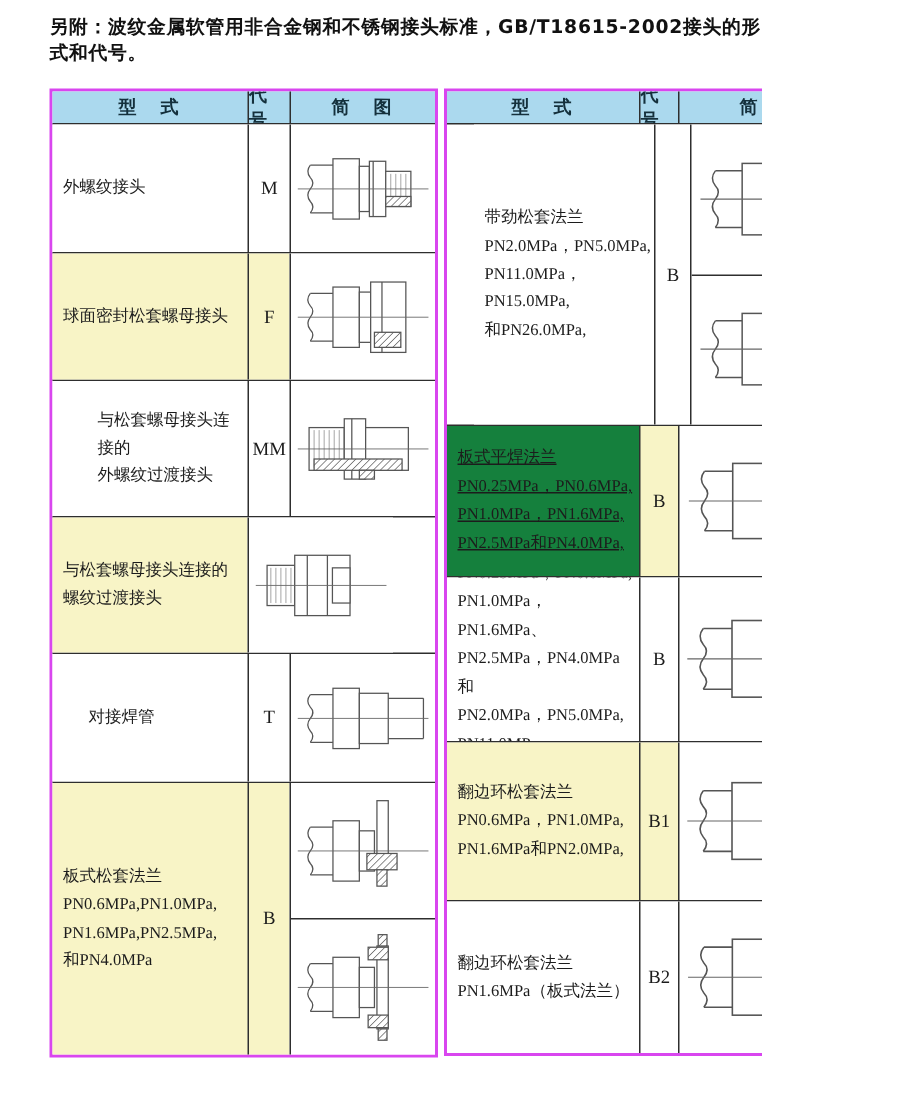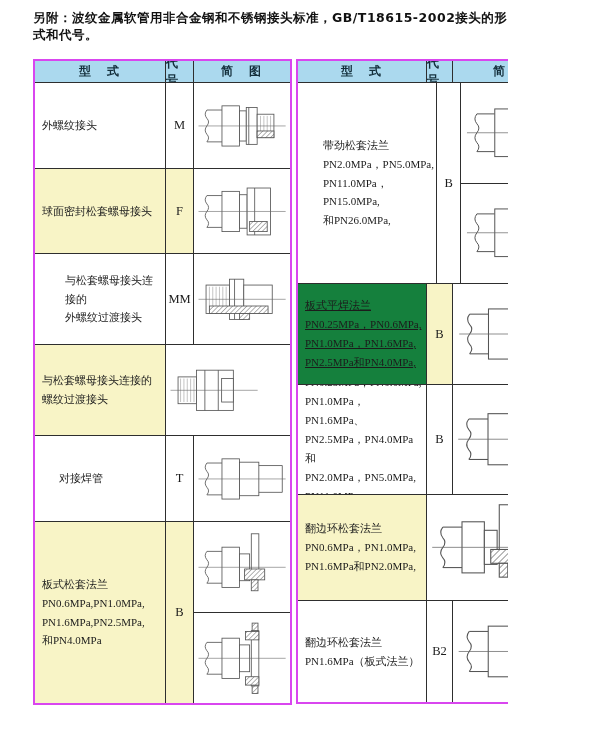--- a/index.html
+++ b/index.html
@@ -336,20 +336,21 @@
               <rect x="67" y="78" width="7" height="9" fill="url(#hp)" stroke="#555" stroke-width="1"></rect>
               <line x1="3" y1="45" x2="107" y2="45" stroke="#666" stroke-width="0.7"></line>
             </svg>
           </div>
         </div>
       </div>
       <div class="row" style="height: 105px;">
         <div class="cell type-cell" style="width: 128px; background: rgb(248, 244, 198);">翻边环松套法兰
 PN0.6MPa，PN1.0MPa,
 PN1.6MPa和PN2.0MPa,</div>
+        <div class="cell code-cell" style="width: 26px; background: rgb(248, 244, 198);">B1</div>
         <div class="cell diagram-cell" style="width: 123px;">
           <div class="dsub">
             <svg viewBox="0 0 110 90" preserveAspectRatio="xMidYMid meet" xmlns="http://www.w3.org/2000/svg">
               <defs>
                 <pattern id="hp" width="4" height="4" patternUnits="userSpaceOnUse" patternTransform="rotate(45)">
                   <rect width="4" height="4" fill="#fff"></rect>
                   <line x1="0" y1="0" x2="0" y2="4" stroke="#666" stroke-width="1.2"></line>
                 </pattern>
               </defs>
               <path d="M13 26 q-4 5 0 10 q4 4 0 9 q-4 5 0 10 q4 4 0 9" fill="none" stroke="#555" stroke-width="1"></path>

